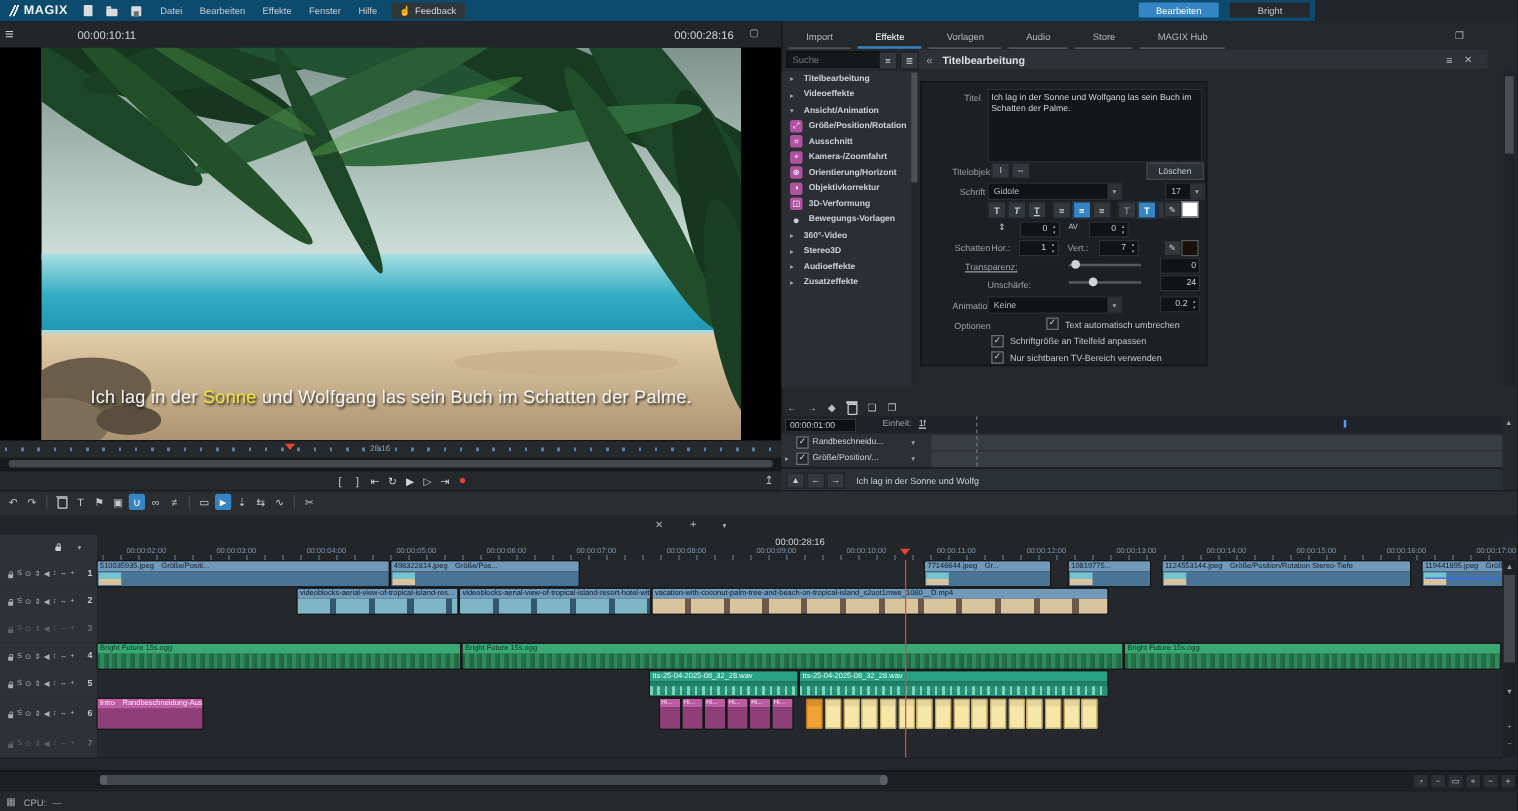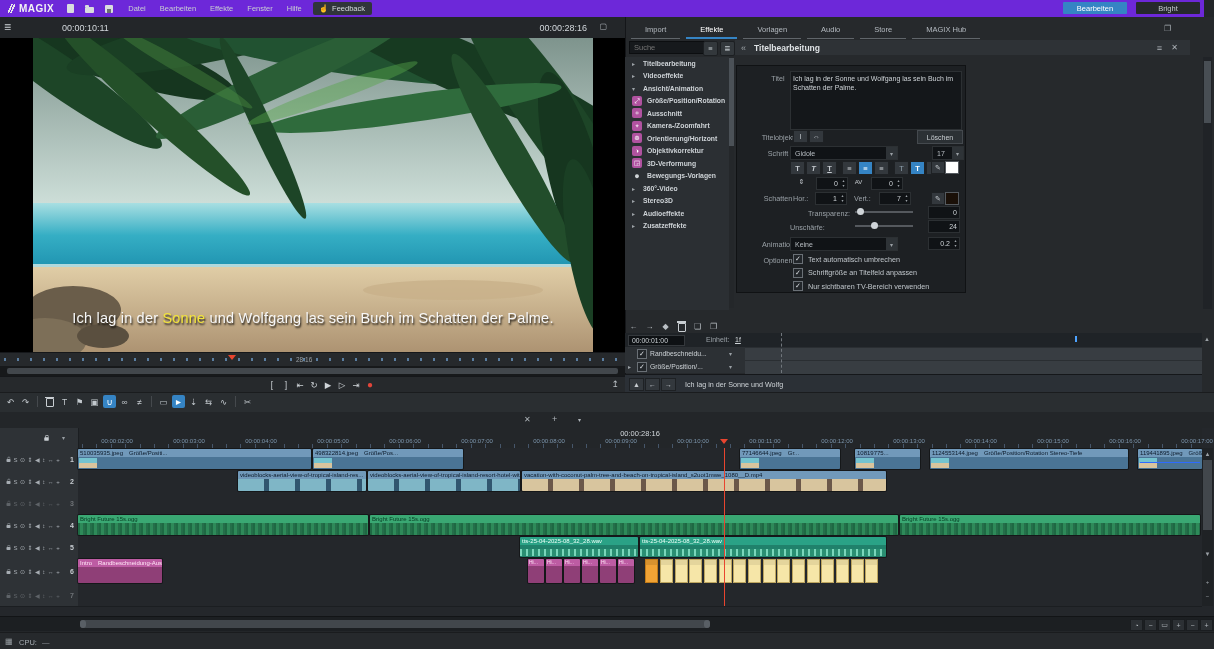--- a/index.html
+++ b/index.html
@@ -1,19 +1,19 @@
 <!DOCTYPE html>
 <html style="--accent: #3584c4; --playhead: #e8452f; --highlight: #f2e43c;"><head>
 <meta charset="utf-8">
 <style>
   html,body{margin:0;padding:0;background:#0e1012;}
   #app{position:relative;width:1214px;height:649px;background:#232629;overflow:hidden;
        font-family:"Liberation Sans",sans-serif;color:#c6cbd0;font-size:8px;}
   
-  #menubar{position:absolute;left:0;top:0;width:1204px;height:17px;background:#6d28d9;
+  #menubar{position:absolute;left:0;top:0;width:1052px;height:17px;background:#0c4a6e;
            border-bottom:1px solid #101214;display:flex;align-items:center;}
   .logo{display:flex;align-items:center;font-weight:bold;color:#f2f3f4;font-size:10px;letter-spacing:.5px;margin-left:7px;}
   .logo-sl{width:9px;height:9px;margin-right:3px;background:
      linear-gradient(115deg,transparent 34%,#e8e8e8 34% 46%,transparent 46% 54%,#e8e8e8 54% 66%,transparent 66%);}
   .fileb{display:flex;gap:6px;margin-left:10px;}
   .fb{width:13px;height:12px;display:flex;align-items:center;justify-content:center;}
   .menu-item{color:#c9ced2;font-size:7.5px;padding:0 7px;cursor:default;}
   #menus{display:flex;margin-left:6px;}
   .feedback{display:flex;align-items:center;gap:3px;background:#30353a;border-radius:2px;
             padding:2px 7px;font-size:7.5px;color:#d6dbdf;margin-left:4px;}
@@ -490,21 +490,21 @@
     <span style="position:absolute;left:117px;top:128px;font-size:7.2px;color:#9aa1a7;">Vert.:</span>
     <div class="spin" style="left:142px;top:126px;width:30px;">
       <span class="sv">7</span>
       <span class="sa">
           <span>▴</span>
           <span>▾</span>
         </span>
     </div>
     <span class="smb" style="left:194px;top:126px;width:12px;">✎</span>
     <span class="swatch" style="left:208px;top:126px;background:#1a1008;"></span>
-    <span style="position:absolute;left:71px;top:143px;font-size:7.2px;color:#9aa1a7;">Transparenz:</span>
+    <span style="position:absolute;left:35px;top:143px;font-size:7.2px;color:#9aa1a7;text-decoration:underline;">Transparenz:</span>
     <div class="slider" style="left:118px;top:141px;width:58px;">
       <div class="trk"></div>
       <div class="th" style="left:4%;"></div>
     </div>
     <div class="spin" style="left:191px;top:140px;width:30px;">
       <span class="sv">0</span>
     </div>
     <span style="position:absolute;left:53px;top:157px;font-size:7.2px;color:#9aa1a7;">Unschärfe:</span>
     <div class="slider" style="left:118px;top:155px;width:58px;">
       <div class="trk"></div>
@@ -520,21 +520,21 @@
     </div>
     <div class="spin" style="left:191px;top:171px;width:30px;">
       <span class="sv">0.2</span>
       <span class="sa">
           <span>▴</span>
           <span>▾</span>
         </span>
     </div>
     <span class="flabel" style="top:190px;">Optionen</span>
     <div id="opt-rows">
-        <div class="cbrow" style="top: 188px;">
+        <div class="cbrow" style="top: 188px; margin-left: 44px;">
           <span class="cb">✓</span>
           <span class="cbl">Text automatisch umbrechen</span>
         </div>
         <div class="cbrow" style="top: 201.5px;">
           <span class="cb">✓</span>
           <span class="cbl">Schriftgröße an Titelfeld anpassen</span>
         </div>
         <div class="cbrow" style="top: 215px;">
           <span class="cb">✓</span>
           <span class="cbl">Nur sichtbaren TV-Bereich verwenden</span>

